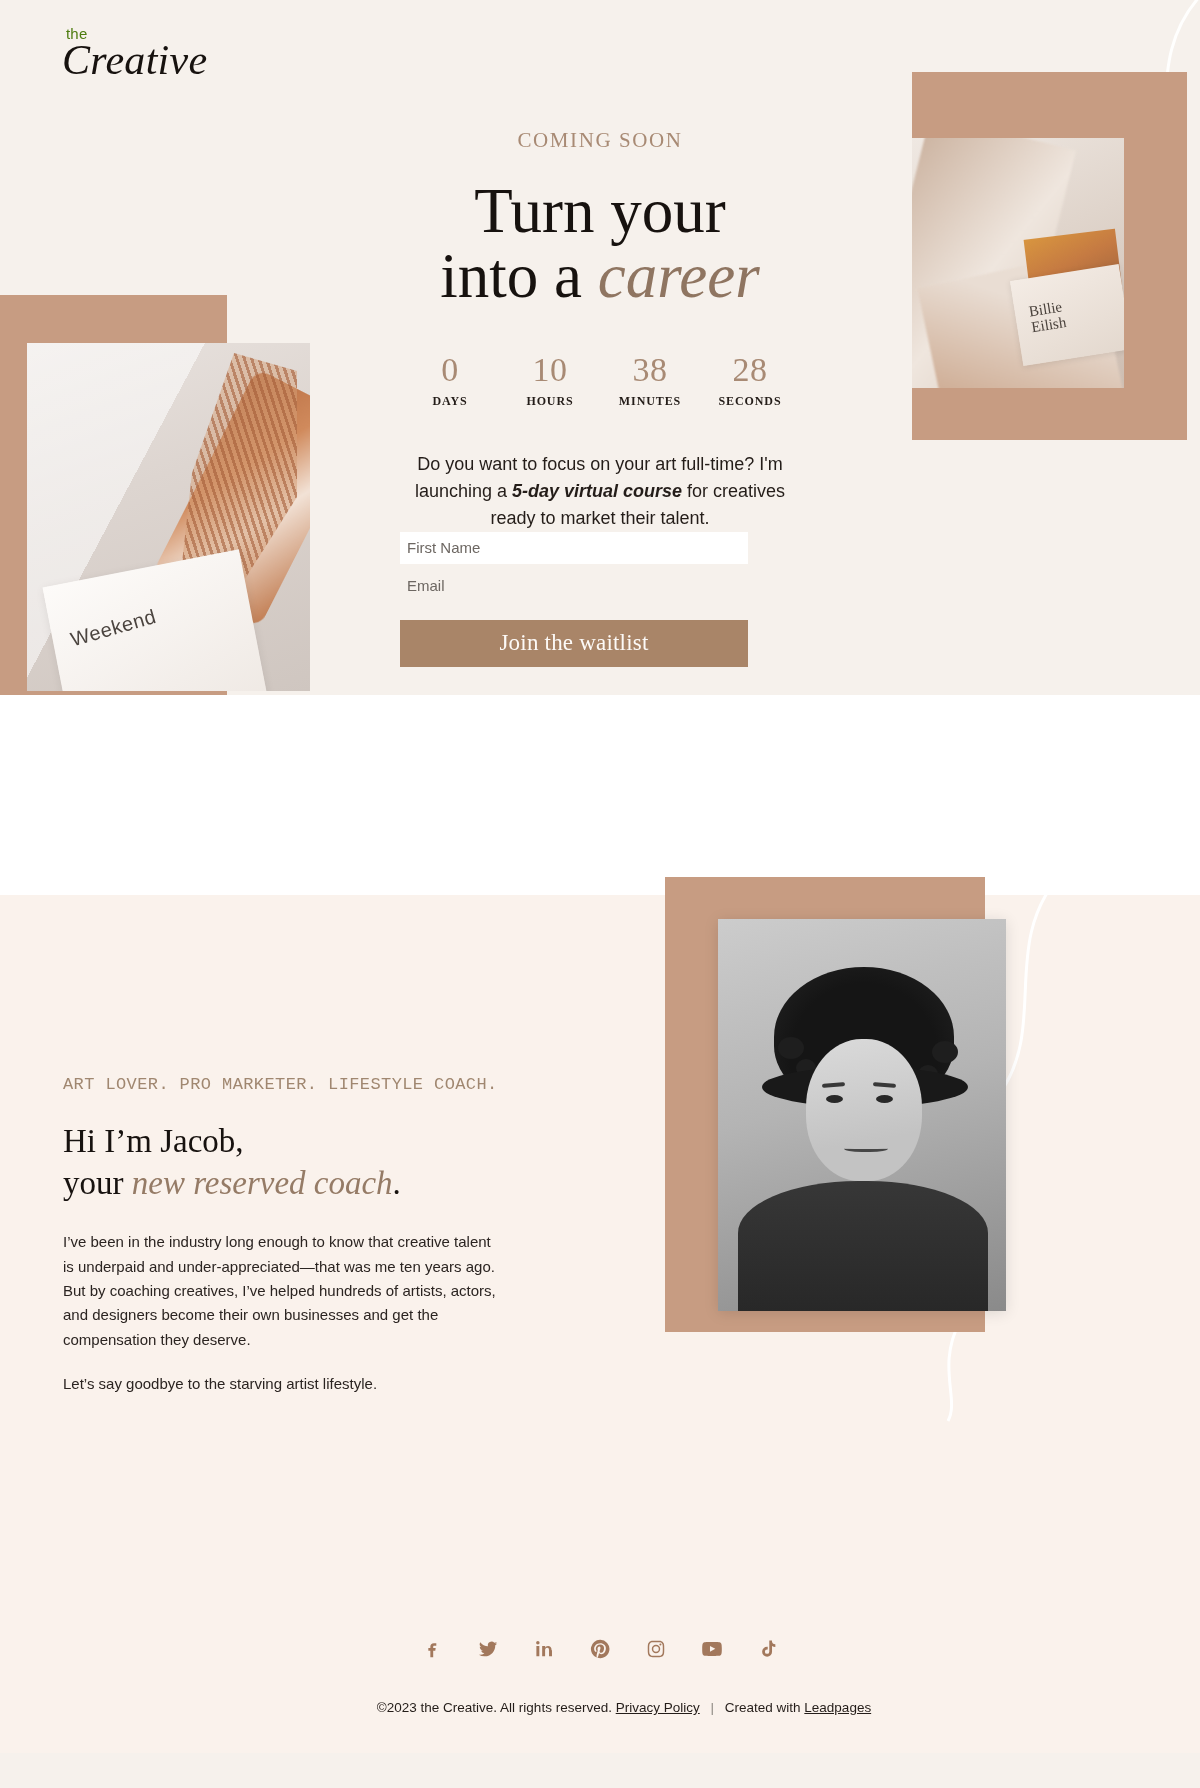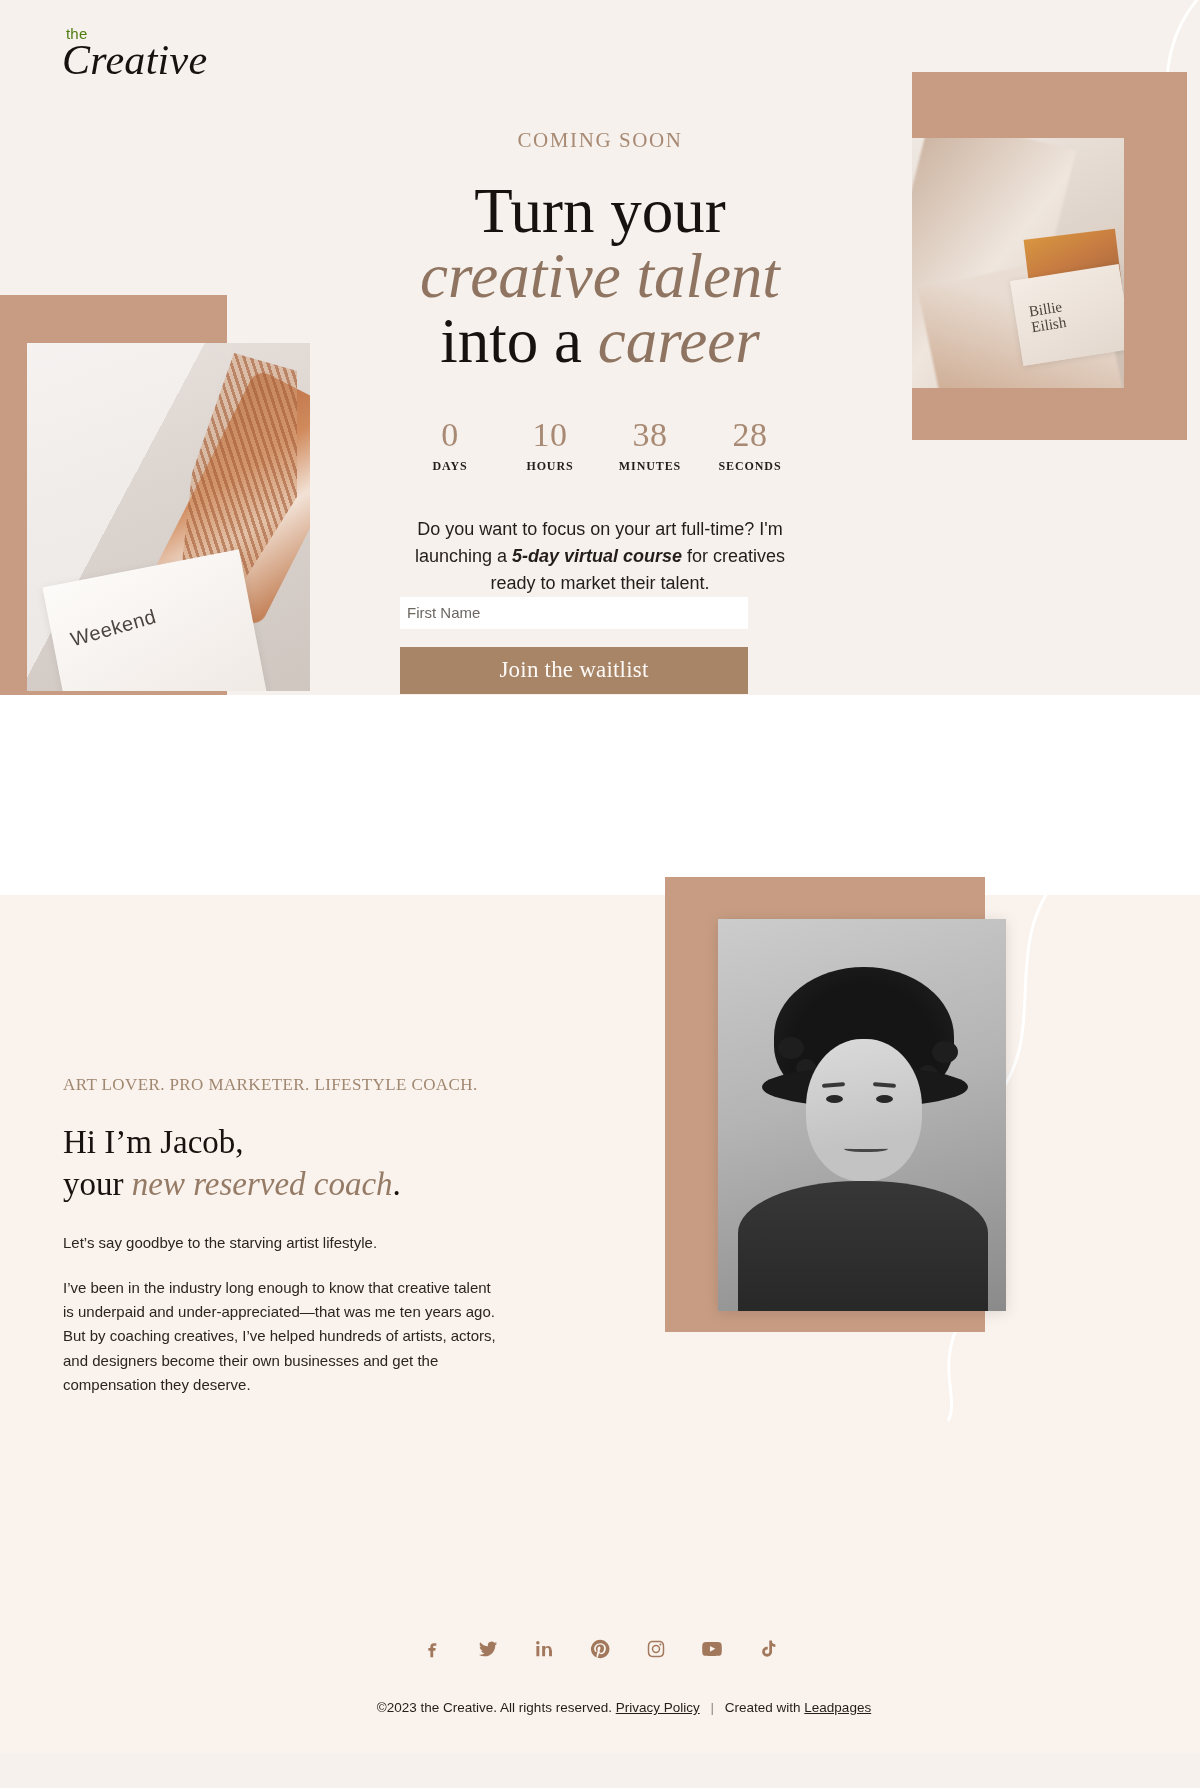--- a/index.html
+++ b/index.html
@@ -306,21 +306,21 @@
     overflow: hidden;
   }
   .about-text {
     position: absolute;
     left: 63px;
     top: 180px;
     width: 500px;
     z-index: 10;
   }
   .kicker {
-    font-family: Liberation Serif, serif;
+    font-family: Liberation Mono, monospace;
     font-size: 17px;
     letter-spacing: .4px;
     color: #a08770;
     font-weight: 400;
   }
   .about-head {
     font-family: "Liberation Serif", serif;
     font-size: 33px;
     line-height: 1.28;
     color: #17120f;
@@ -487,21 +487,20 @@
         <span>Billie<br>Eilish</span>
       </div>
     </div>
   </div>
 
   <div class="hero-content">
     <div class="eyebrow">COMING SOON</div>
 
     <h1 class="headline">
       <span>Turn your</span>
-      <span class="l2 accent">creative talent</span>
       <span class="l3"><span>into a </span><span class="accent">career</span></span>
     </h1>
 
     <div class="countdown">
       <div class="cd-unit">
         <div class="cd-value">0</div>
         <div class="cd-label">DAYS</div>
       </div>
       <div class="cd-unit">
         <div class="cd-value">10</div>
@@ -515,41 +514,42 @@
         <div class="cd-value">28</div>
         <div class="cd-label">SECONDS</div>
       </div>
     </div>
 
     <p class="lead"><span>Do you want to focus on your art full-time? I'm launching a </span><b>5-day virtual course</b><span> for creatives ready to market their talent.</span></p>
 
 
     <form class="form">
       <input class="field field-first" type="text" placeholder="First Name" style="">
+      <input class="field field-email" type="text" placeholder="Email" style="">
       <button class="cta" type="submit">Join the waitlist</button>
     </form>
   </div>
 
   <div class="hero-white"></div>
 </section>
 
 <section class="about">
 
   <svg class="squiggle" style="right:130px; top:-30px;" width="260" height="560" viewBox="0 0 260 560" fill="none">
     <path d="M250 10 C190 80, 238 160, 190 228 C142 298, 190 380, 150 456 C126 502, 150 534, 138 556" stroke="#ffffff" stroke-width="3" fill="none"></path>
   </svg>
 
   <div class="about-text">
     <div class="kicker">ART LOVER. PRO MARKETER. LIFESTYLE COACH.</div>
     <h2 class="about-head">
       <span>Hi I’m Jacob,</span><br>
       <span>your </span><span class="accent">new reserved coach</span><span>.</span>
     </h2>
+    <p class="about-body">I’ve been in the industry long enough to know that creative talent is underpaid and under-appreciated—that was me ten years ago. But by coaching creatives, I’ve helped hundreds of artists, actors, and designers become their own businesses and get the compensation they deserve.</p>
     <p class="about-body">Let’s say goodbye to the starving artist lifestyle.</p>
-    <p class="about-body">I’ve been in the industry long enough to know that creative talent is underpaid and under-appreciated—that was me ten years ago. But by coaching creatives, I’ve helped hundreds of artists, actors, and designers become their own businesses and get the compensation they deserve.</p>
   </div>
 
 </section>
 
 <div style="position:absolute; left:665px; top:877px; width:360px; height:465px; z-index:6;">
   <div class="about-frame"></div>
   <div class="about-photo">
     <div class="ap-bg"></div>
     <div class="ap-hat"></div>
     <div class="ap-curl" style="left:60px; top:118px;"></div>

